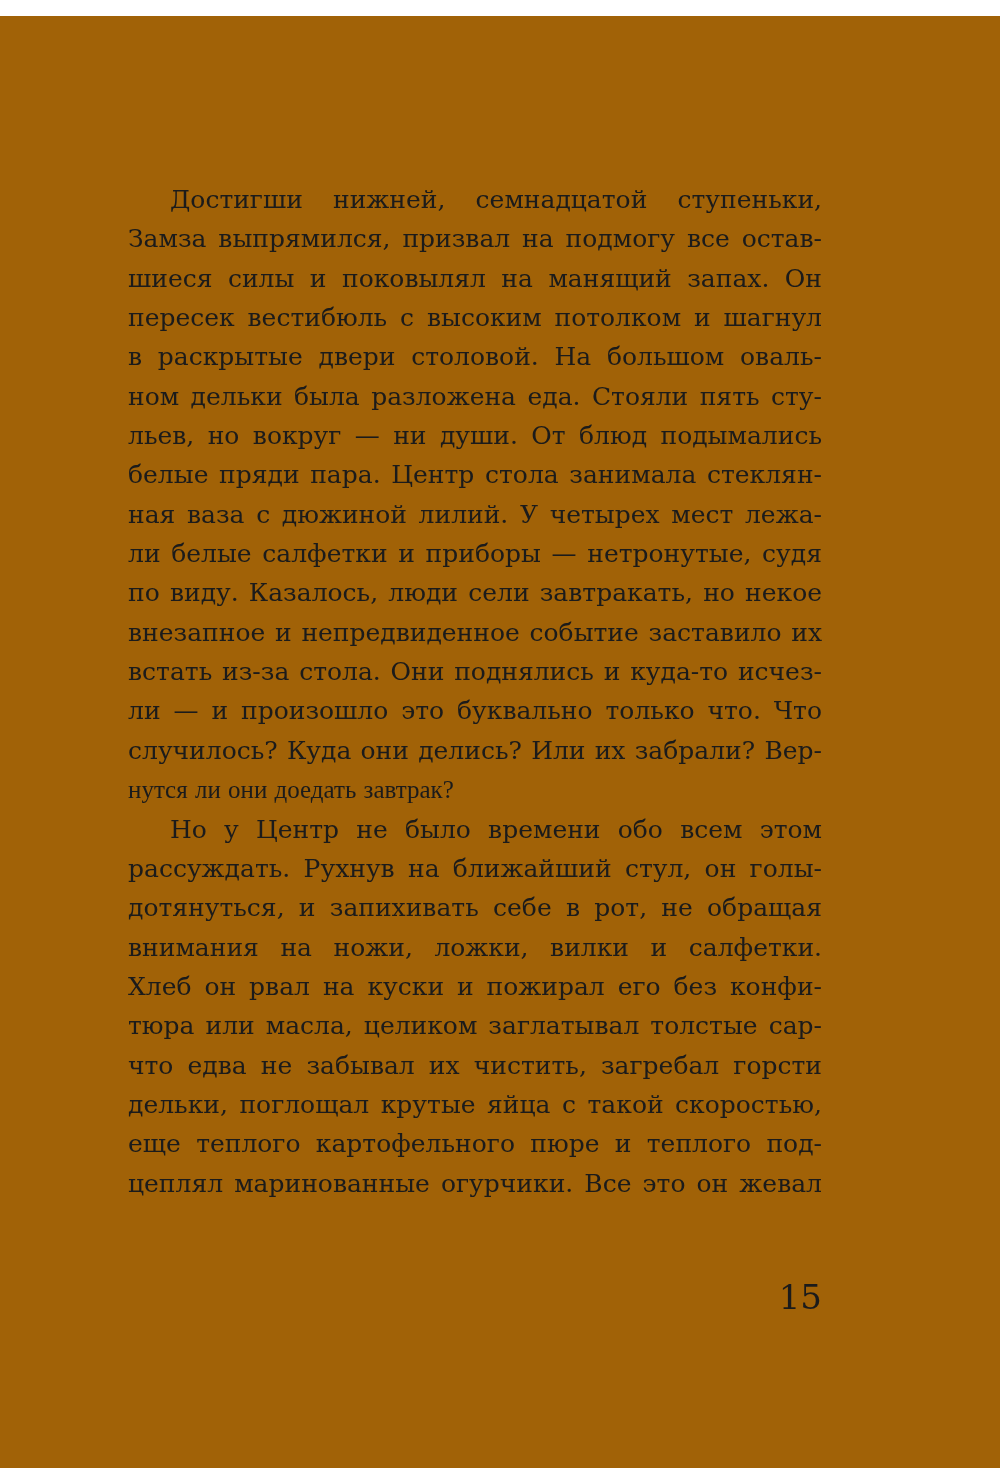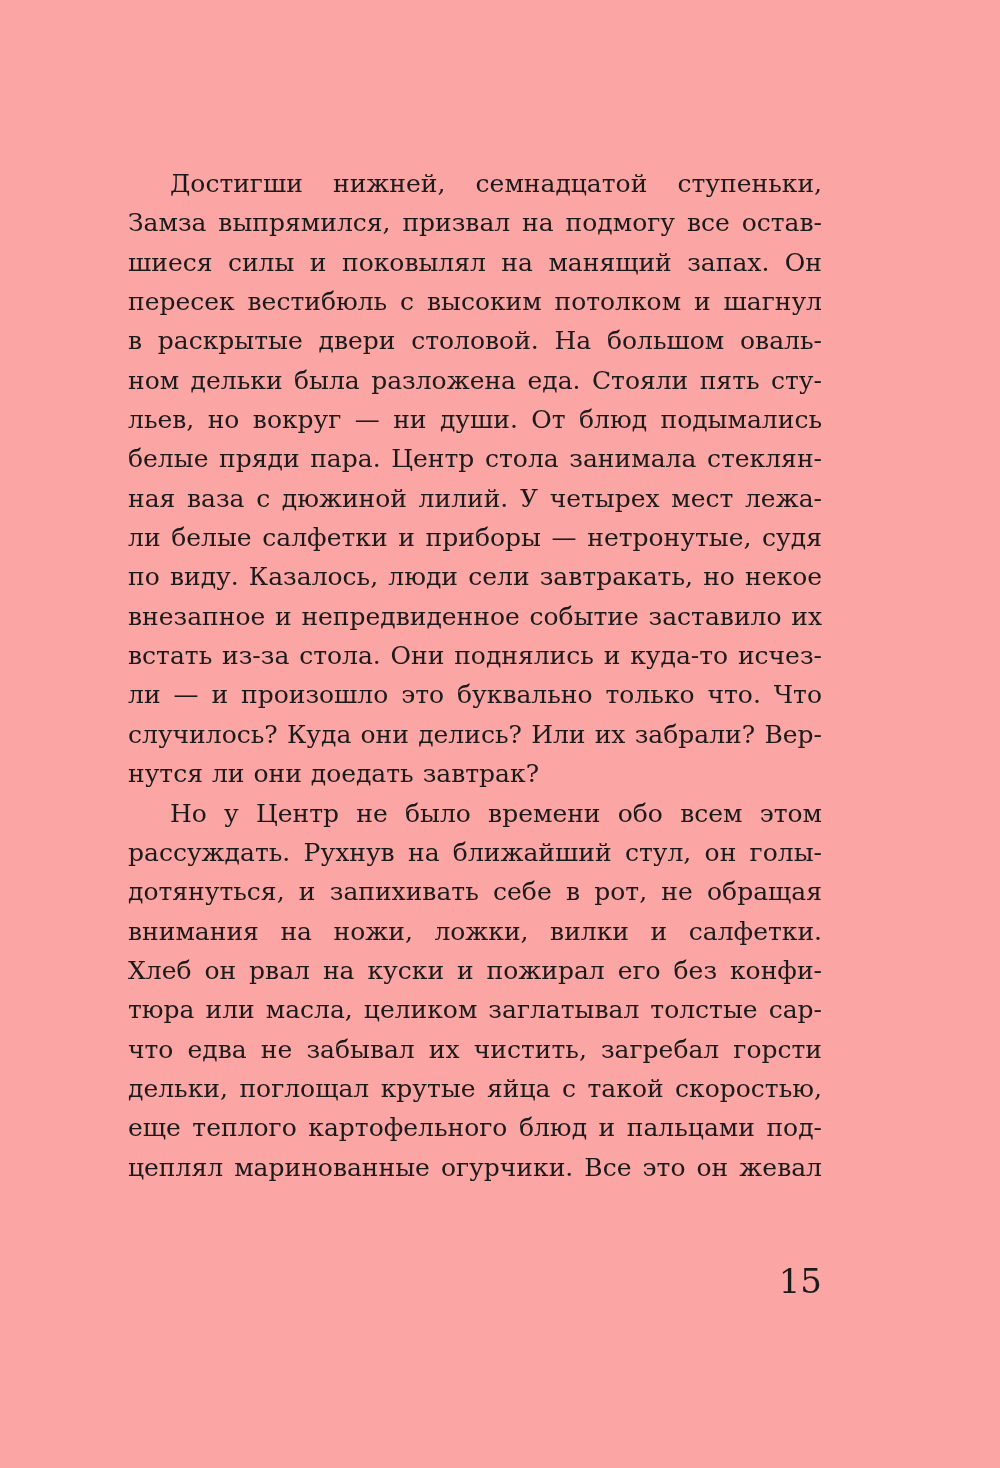--- a/index.html
+++ b/index.html
@@ -10,21 +10,22 @@
     width: 1000px;
     height: 1468px;
     background: #ffffff;
     position: relative;
     font-family: "DejaVu Serif", serif;
     overflow: hidden;
   }
   .page {
     position: absolute;
     inset: 0;
-    background: #fca5a5;
+    background: #a16207;
+    margin-top: 16px;
   }
   .text-block {
     position: absolute;
     left: 128px;
     top: 164px;
     width: 694px;
     color: #1b1b1b;
     font-size: 25px;
     line-height: 39.35px;
   }
@@ -32,20 +33,21 @@
   .line {
     text-align: justify;
     text-align-last: justify;
     word-spacing: 1px;
   }
   .line.indent {
     text-indent: 42px;
   }
   .line.lastline {
     text-align-last: left;
+    font-family: Liberation Serif, serif;
   }
   .page-number {
     position: absolute;
     left: 128px;
     top: 1261px;
     width: 694px;
     text-align: right;
     font-size: 34px;
     color: #1b1b1b;
   }
@@ -75,18 +77,18 @@
       </div>
       <div class="para">
         <div class="line indent">Но у Центр не было времени обо всем этом</div>
         <div class="line">рассуждать. Рухнув на ближайший стул, он голы-</div>
         <div class="line">дотянуться, и запихивать себе в рот, не обращая</div>
         <div class="line">внимания на ножи, ложки, вилки и салфетки.</div>
         <div class="line">Хлеб он рвал на куски и пожирал его без конфи-</div>
         <div class="line">тюра или масла, целиком заглатывал толстые сар-</div>
         <div class="line">что едва не забывал их чистить, загребал горсти</div>
         <div class="line">дельки, поглощал крутые яйца с такой скоростью,</div>
-        <div class="line">еще теплого картофельного блюд и пальцами под-</div>
+        <div class="line">еще теплого картофельного пюре и теплого под-</div>
         <div class="line">цеплял маринованные огурчики. Все это он жевал</div>
       </div>
     </div>
   <div class="page-number">15</div>
 </div>
 
 </body></html>

